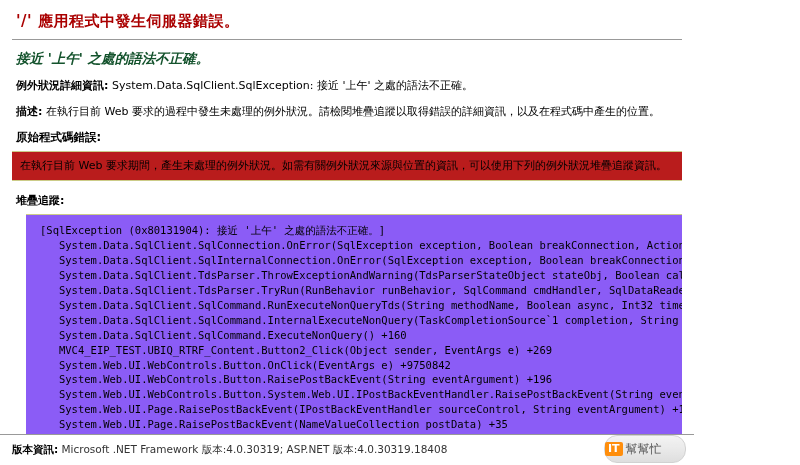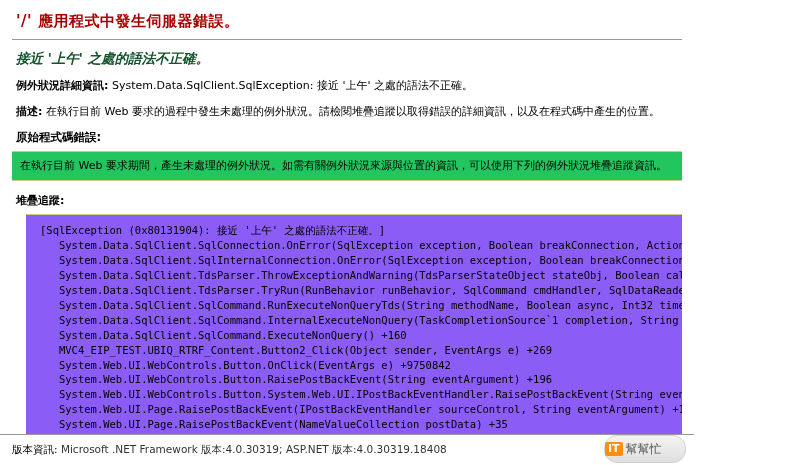--- a/index.html
+++ b/index.html
@@ -53,21 +53,21 @@
   .para b {
     font-weight: bold;
   }
   .section-head {
     font-size: 11.5px;
     font-weight: bold;
     font-family: "DejaVu Sans", "Liberation Sans", sans-serif;
     margin: 2px 0 6px 6px;
   }
   .note-box {
-    background: #22c55e;
+    background: #b91c1c;
     border-top: 1px solid #cccc88;
     border-bottom: 1px solid #cccc88;
     font-size: 11px;
     font-family: "DejaVu Sans", "Liberation Sans", sans-serif;
     padding: 6px 8px;
     margin: 0 2px 12px 2px;
     line-height: 1.5;
   }
   .stack-head {
     font-size: 11px;
@@ -103,21 +103,21 @@
     background: #ffffff;
   }
   .footer-text {
     position: absolute;
     left: 12px;
     top: 8px;
     font-size: 10.5px;
     font-family: "DejaVu Sans", "Liberation Sans", sans-serif;
   }
   .footer-text .lbl {
-    font-weight: normal;
+    font-weight: bold;
   }
   .footer-text .val {
     color: #333333;
   }
   .watermark {
     position: absolute;
     right: 8px;
     bottom: 2px;
     width: 80px;
     height: 26px;

